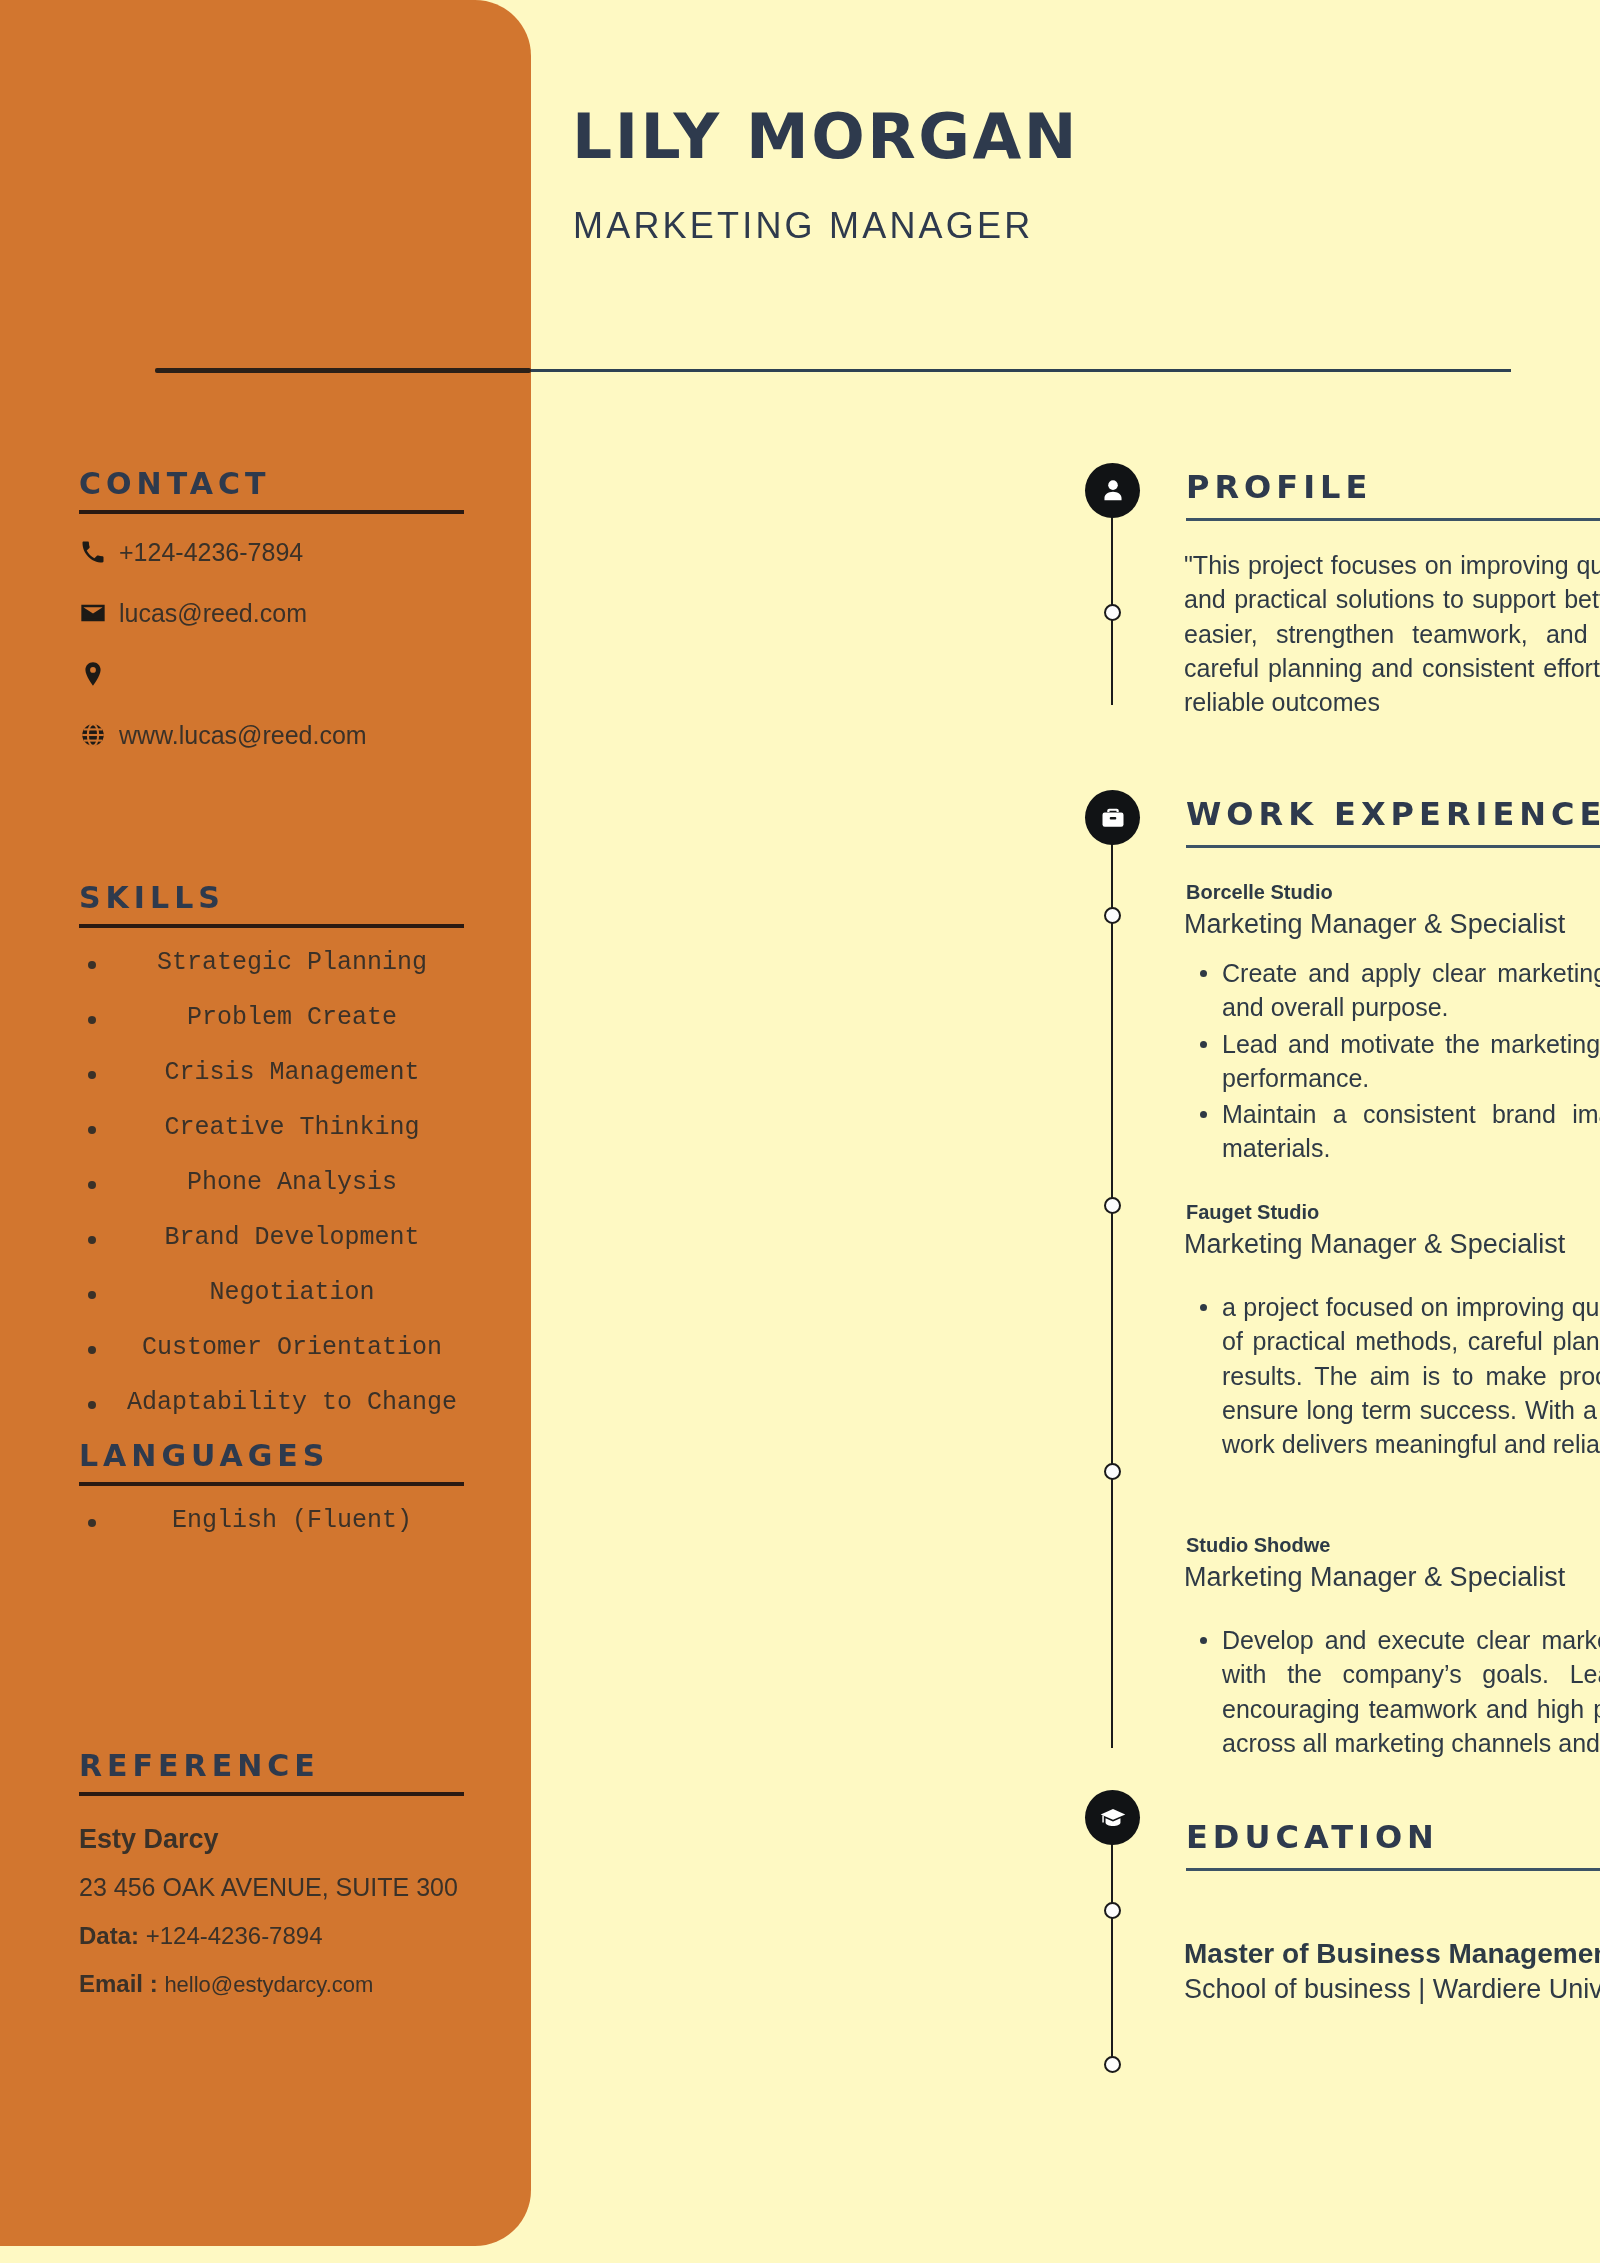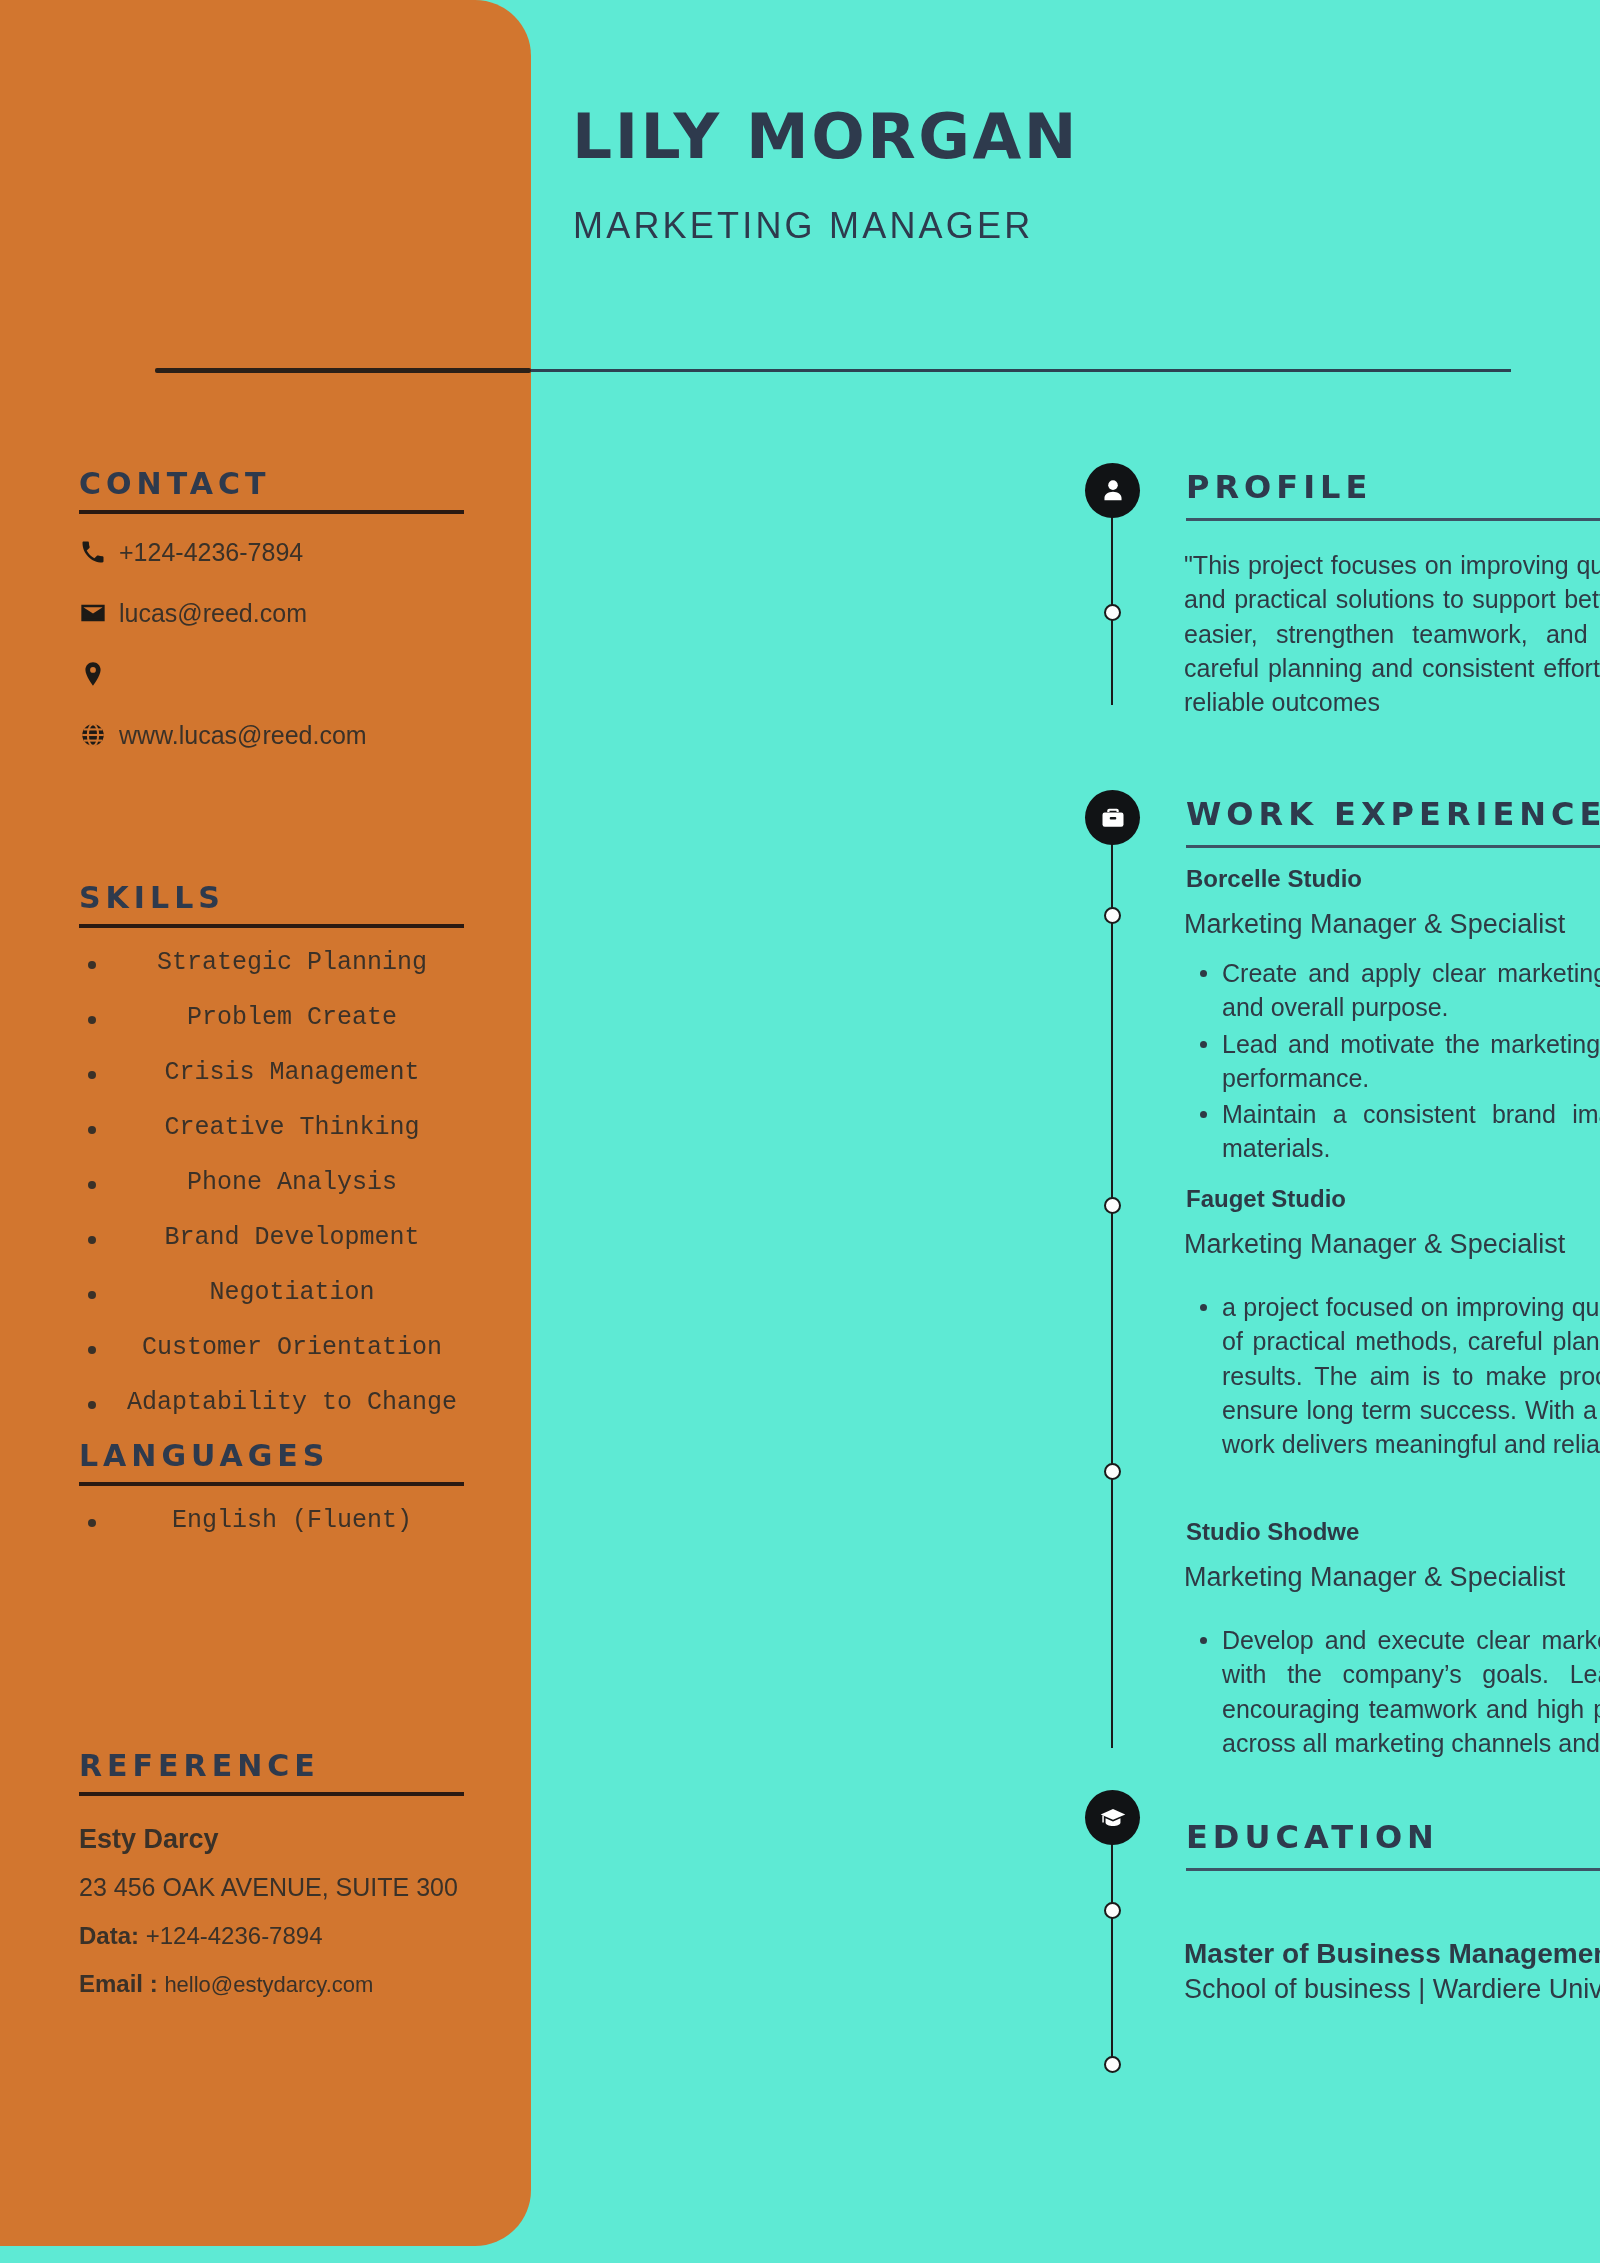--- a/index.html
+++ b/index.html
@@ -10,21 +10,21 @@
   body {
     width: 1600px;
     height: 2263px;
     font-family: "Liberation Sans", sans-serif;
     position: relative;
     overflow: hidden;
   }
   .page {
     position: absolute;
     inset: 0;
-    background: #5eead4;
+    background: #fef9c3;
   }
 
   
   .sidebar {
     position: absolute;
     left: 0;
     top: 0;
     width: 531px;
     height: 2246px;
     background: #d2762f;
@@ -214,22 +214,22 @@
     font-family: "Liberation Sans", sans-serif;
   }
 
   .job-head {
     position: relative;
     height: 42px;
   }
   .job-org {
     position: absolute;
     left: 2px;
-    top: 0;
-    font-size: 24px;
+    top: 16px;
+    font-size: 20px;
     font-weight: bold;
     color: #2d3a46;
   }
   .job-role {
     margin-top: 2px;
     font-size: 27px;
     color: #2f3a45;
     font-weight: 300;
   }
   .job-bullets {

